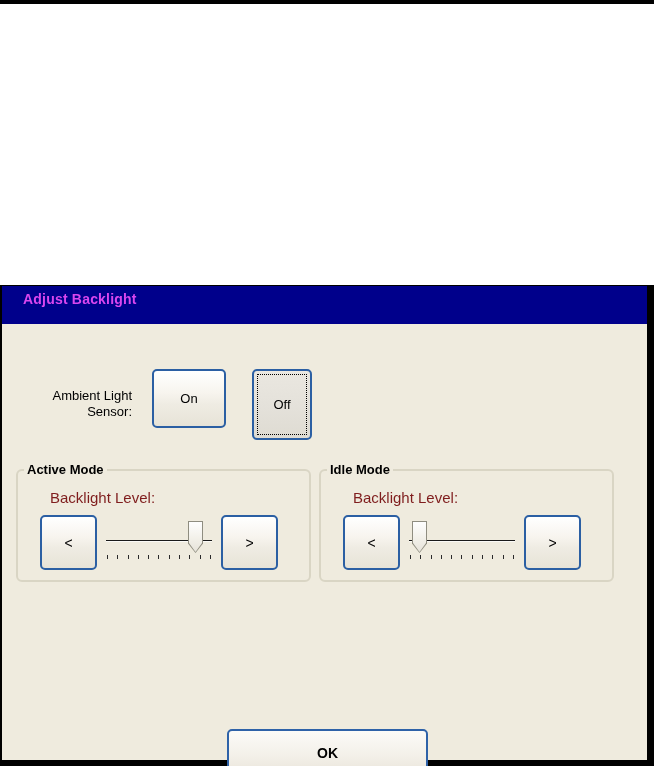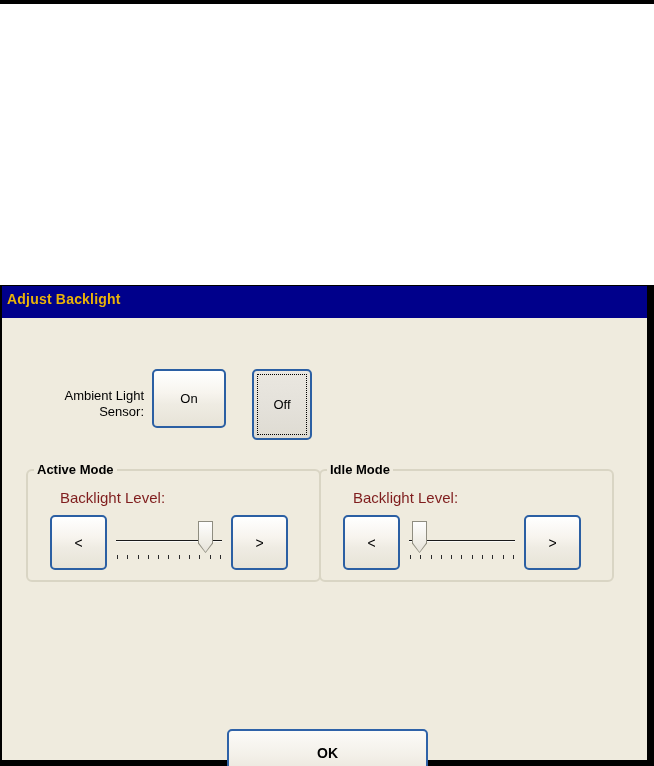--- a/index.html
+++ b/index.html
@@ -22,33 +22,33 @@
     position: absolute; left: 0; top: 285px;
     width: 654px; height: 481px;
     background: #EFEBDE;
     border-top: 1px solid #000;
     border-left: 2px solid #000;
     border-right: 7px solid #000;
     border-bottom: 6px solid #000;
   }
   .titlebar {
     position: absolute; left: 0; top: 0; right: 0;
-    height: 32px;
+    height: 38px;
     background: #00008B;
-    color: #eab308;
+    color: #d946ef;
     font-size: 14px; font-weight: bold;
     line-height: 26px;
-    padding-left: 5px;
+    padding-left: 21px;
     letter-spacing: 0.2px;
   }
   .body { position: absolute; left: 0; top: 26px; right: 0; bottom: 0; }
 
   
   .ambient-label {
-    position: absolute; left: 16px; top: 76px;
+    position: absolute; left: 4px; top: 76px;
     width: 126px;
     text-align: right;
     font-size: 13px; color: #000;
     line-height: 16px;
   }
   .xp-btn {
     position: absolute;
     border: 2px solid #2B5FA3;
     border-radius: 5px;
     background: linear-gradient(180deg, #FFFFFF 0%, #F7F4EE 40%, #EFECE3 60%, #E7E3D7 100%);
@@ -65,21 +65,21 @@
     display: flex; align-items: center; justify-content: center;
   }
 
   
   .group {
     position: absolute; top: 157px;
     width: 295px; height: 113px;
     border: 2px solid #D9D5C4;
     border-radius: 6px;
   }
-  .group-active { left: 24px; }
+  .group-active { left: 14px; }
   .group-idle   { left: 317px; text-align: right; }
   .group-legend {
     position: absolute; left: 6px; top: -9px;
     background: #EFEBDE;
     padding: 0 3px;
     font-size: 13px; font-weight: bold; color: #000;
   }
   .slider-caption {
     position: absolute; left: 32px; top: 18px;
     font-size: 15px; color: #7f1d1d;

